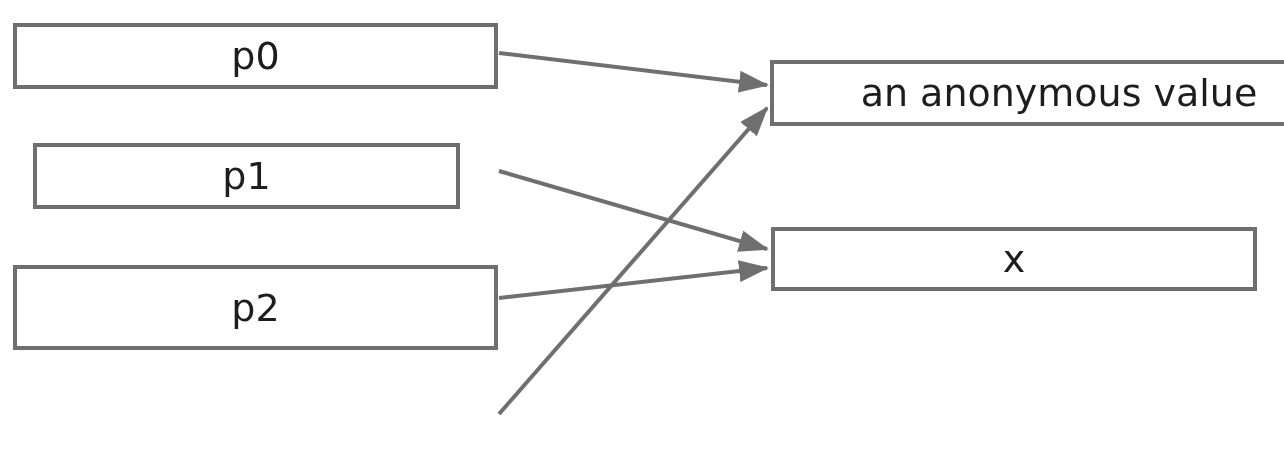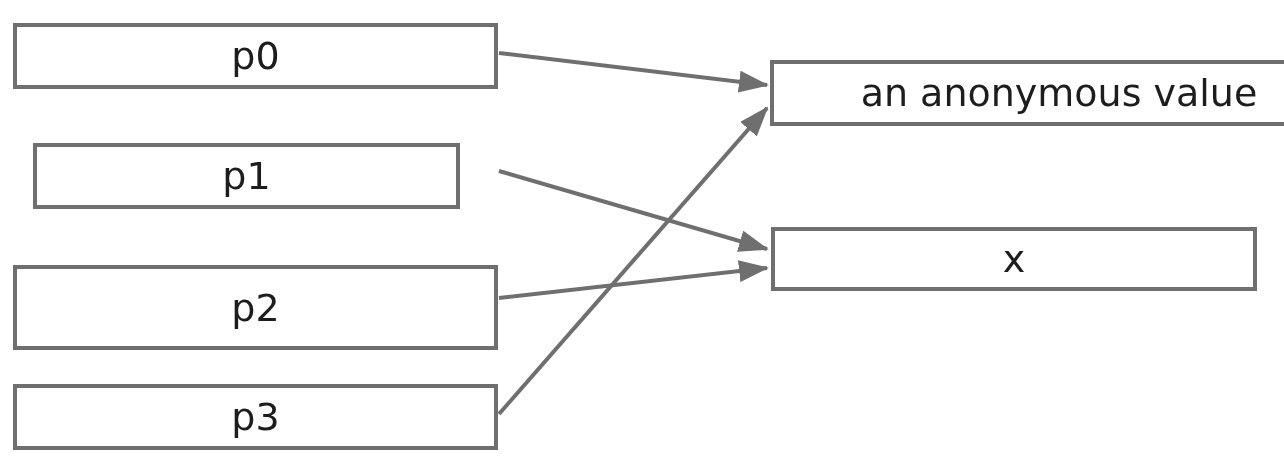--- a/index.html
+++ b/index.html
@@ -69,23 +69,20 @@
   </div>
 
   <div class="node node-p1">
     <span>p1</span>
   </div>
 
   <div class="node node-p2">
     <span>p2</span>
   </div>
 
-  <div class="node node-p3">
-    <span>p3</span>
-  </div>
 
   <div class="node node-anonymous-value">
     <span>an anonymous value</span>
   </div>
 
   <div class="node node-x">
     <span>x</span>
   </div>
 
 </div>

